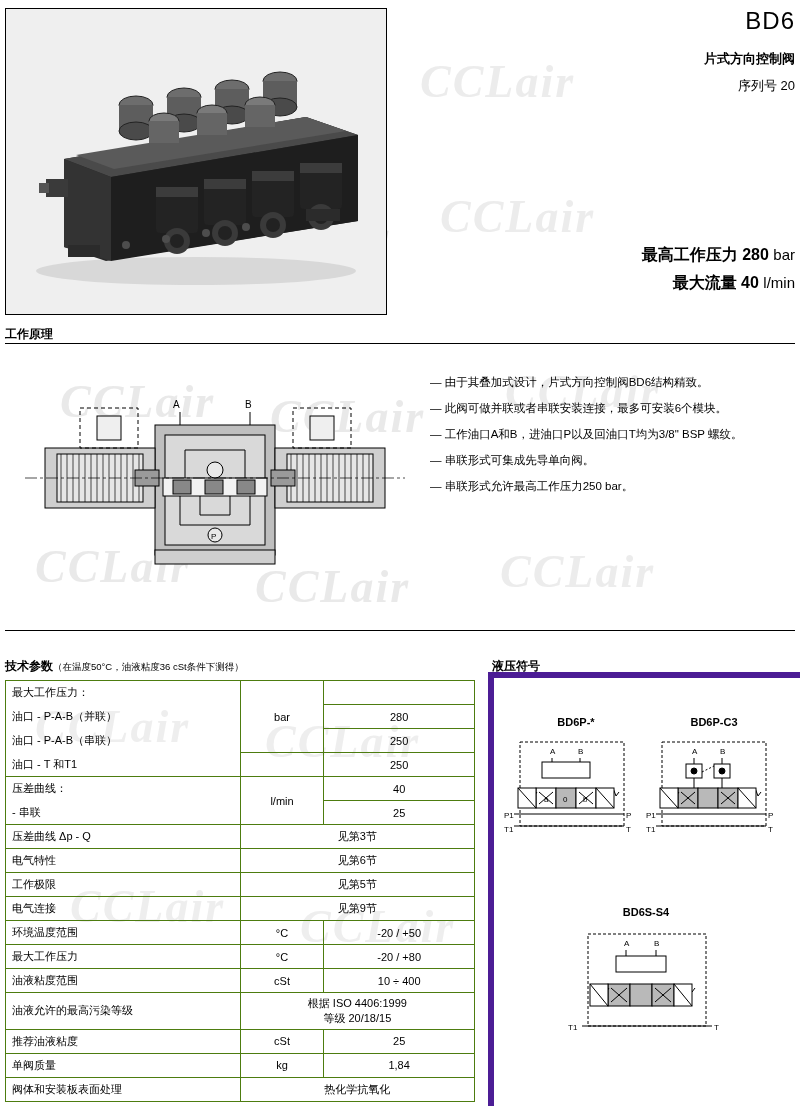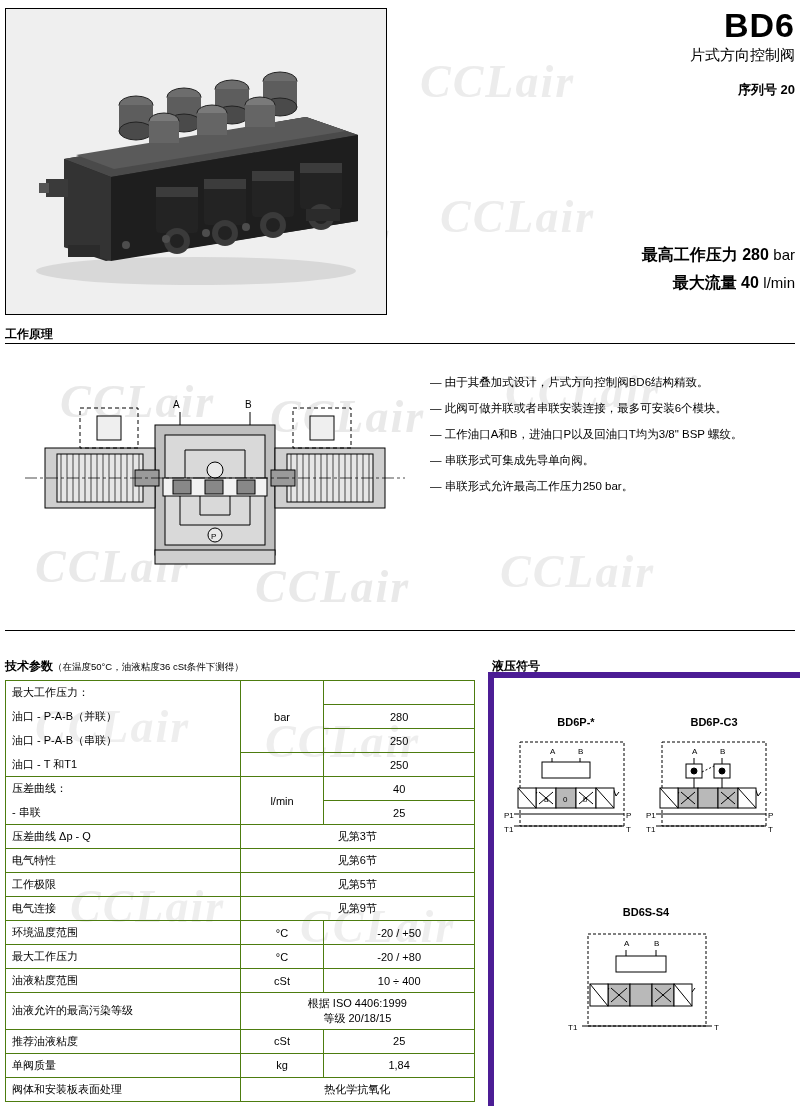--- a/index.html
+++ b/index.html
@@ -26,23 +26,23 @@
     user-select:none;
   }
 
   
   .photo-box{
     position:absolute;left:5px;top:8px;width:380px;height:305px;
     border:1px solid #000;background:#f2f2f2;overflow:hidden;
   }
   .valve-img{position:absolute;left:0;top:0;width:380px;height:305px;}
   .title-block{position:absolute;right:5px;top:8px;width:390px;text-align:right;}
-  .big-title{font-size:34px;font-weight:bold;letter-spacing:1px;line-height:1.05;}
-  .sub-title{font-size:15px;font-weight:normal;margin-top:0;line-height:1.5;}
-  .sub-title2{font-size:13px;font-weight:bold;margin-top:15px;}
+  .big-title{font-size:24px;font-weight:normal;letter-spacing:1px;line-height:1.05;}
+  .sub-title{font-size:13px;font-weight:bold;margin-top:16px;line-height:1.5;}
+  .sub-title2{font-size:13px;font-weight:normal;margin-top:8px;}
   .press-block{position:absolute;right:5px;top:245px;width:390px;text-align:right;padding-left:22px;}
   .press-line{font-size:16px;font-weight:bold;margin-bottom:7px;}
   .press-line .unit{font-weight:normal;font-size:15px;}
 
   
   .sec-title{
     position:absolute;font-size:12px;font-weight:bold;
   }
   .rule{position:absolute;background:#000;height:1px;}
 

